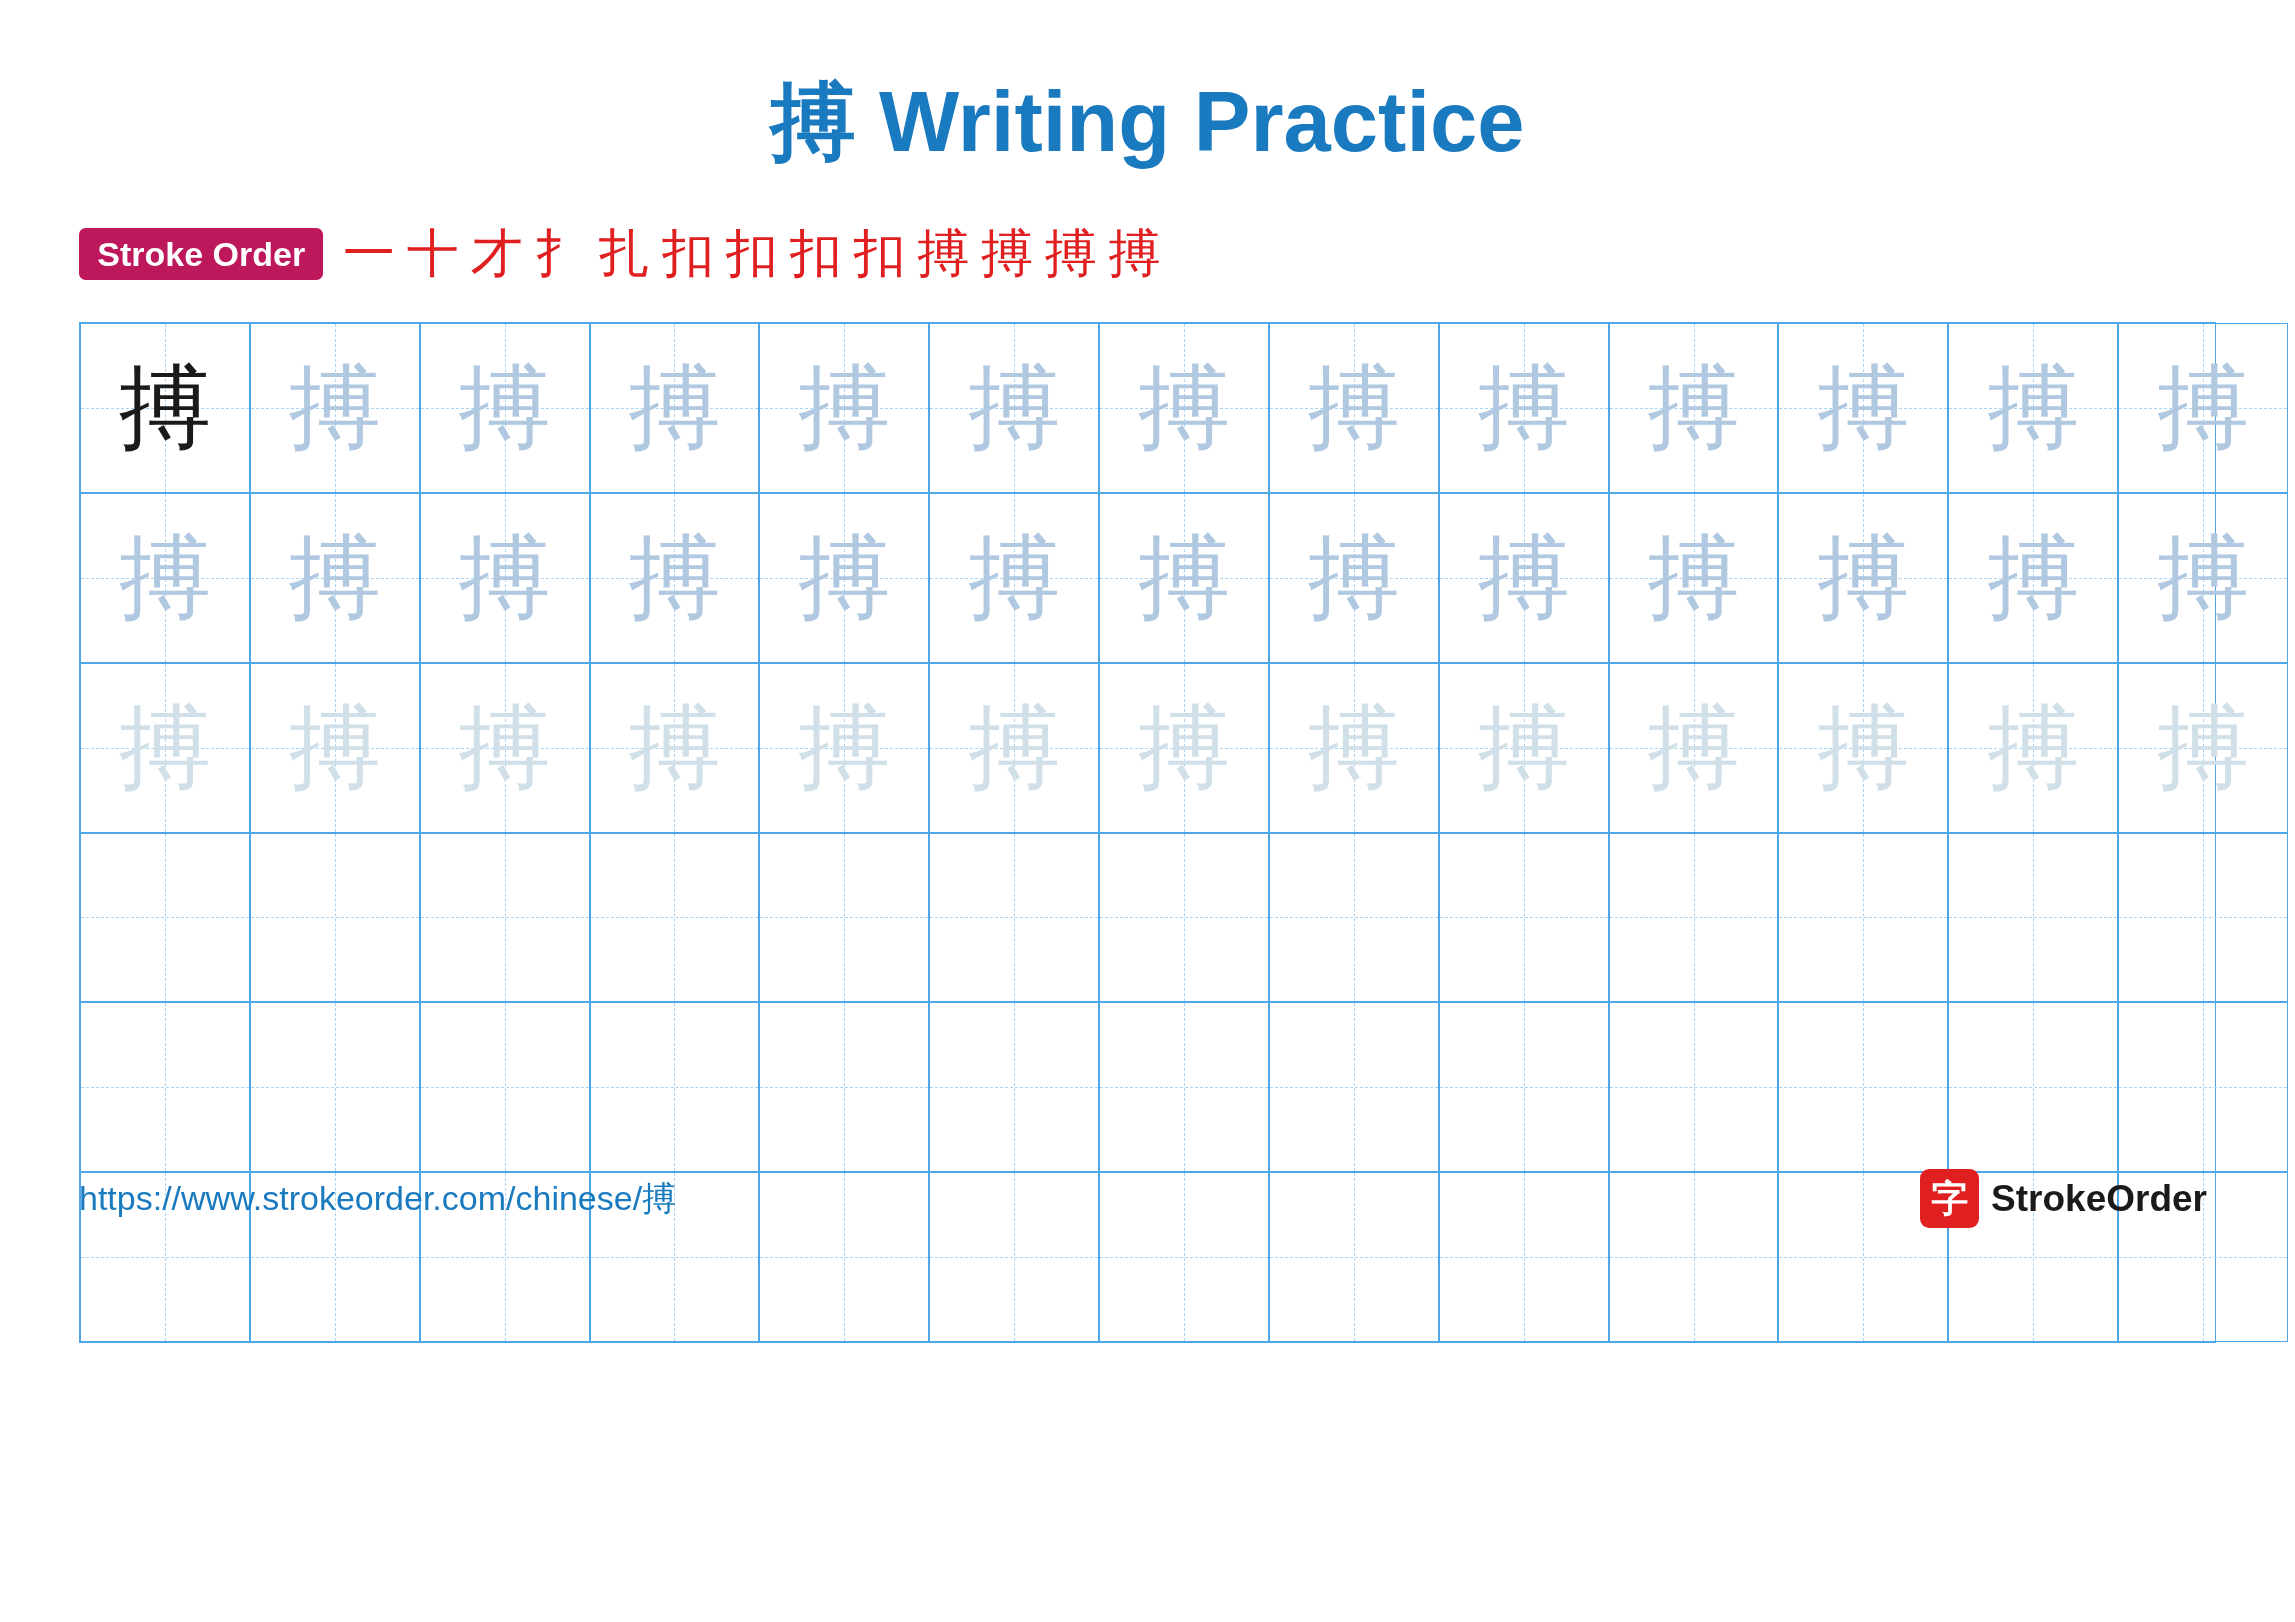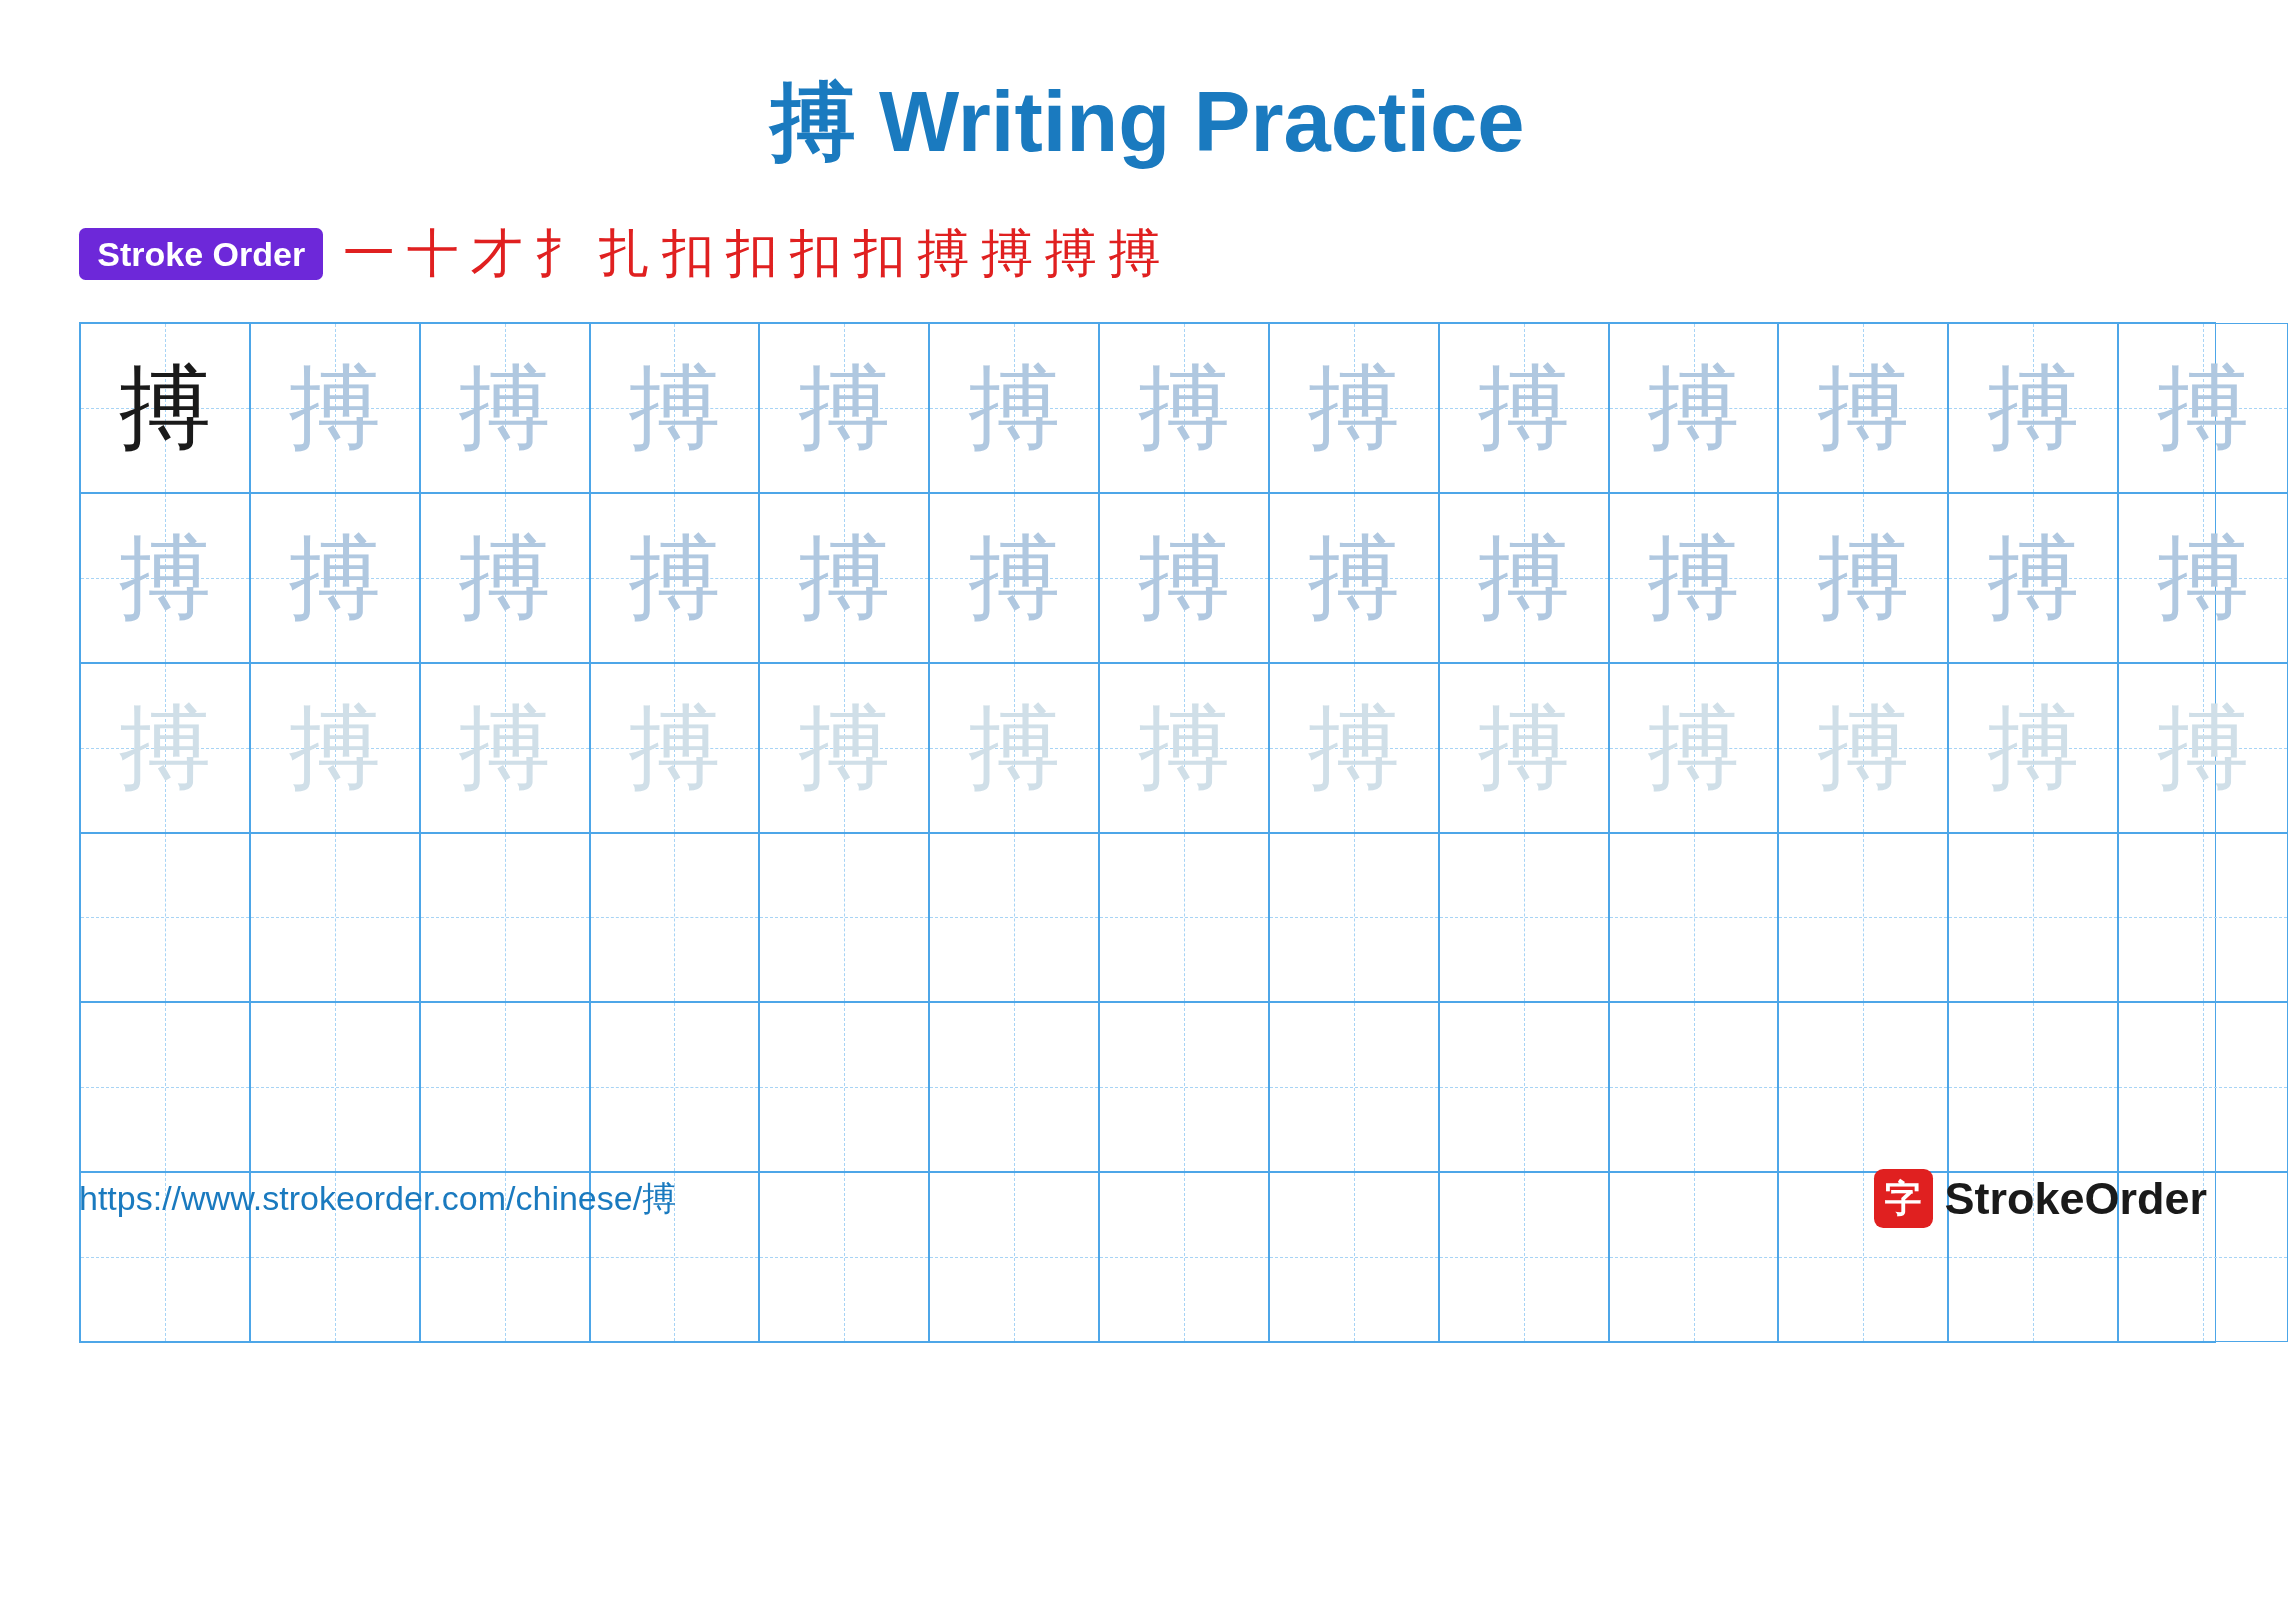--- a/index.html
+++ b/index.html
@@ -34,21 +34,21 @@
     }
 
     .stroke-order-row {
       display: flex;
       align-items: center;
       margin-bottom: 33px;
       gap: 19.6px;
     }
 
     .stroke-order-badge {
-      background: #6d28d9;
+      background: #be185d;
       color: #fff;
       font-size: 34px;
       font-family: Arial, sans-serif;
       font-weight: bold;
       padding: 6.5px 18.3px;
       border-radius: 6.5px;
       white-space: nowrap;
     }
 
     .stroke-sequence {
@@ -166,21 +166,21 @@
       display: flex;
       align-items: center;
       justify-content: center;
       color: #fff;
       font-size: 37px;
       font-family: serif;
       font-weight: bold;
     }
 
     .footer-logo-text {
-      font-size: 45px;
+      font-size: 37px;
       font-weight: bold;
       color: #1a1a1a;
       font-family: Arial, sans-serif;
     }
   </style>
 </head>
 <body>
 
 <div class="page">
 

